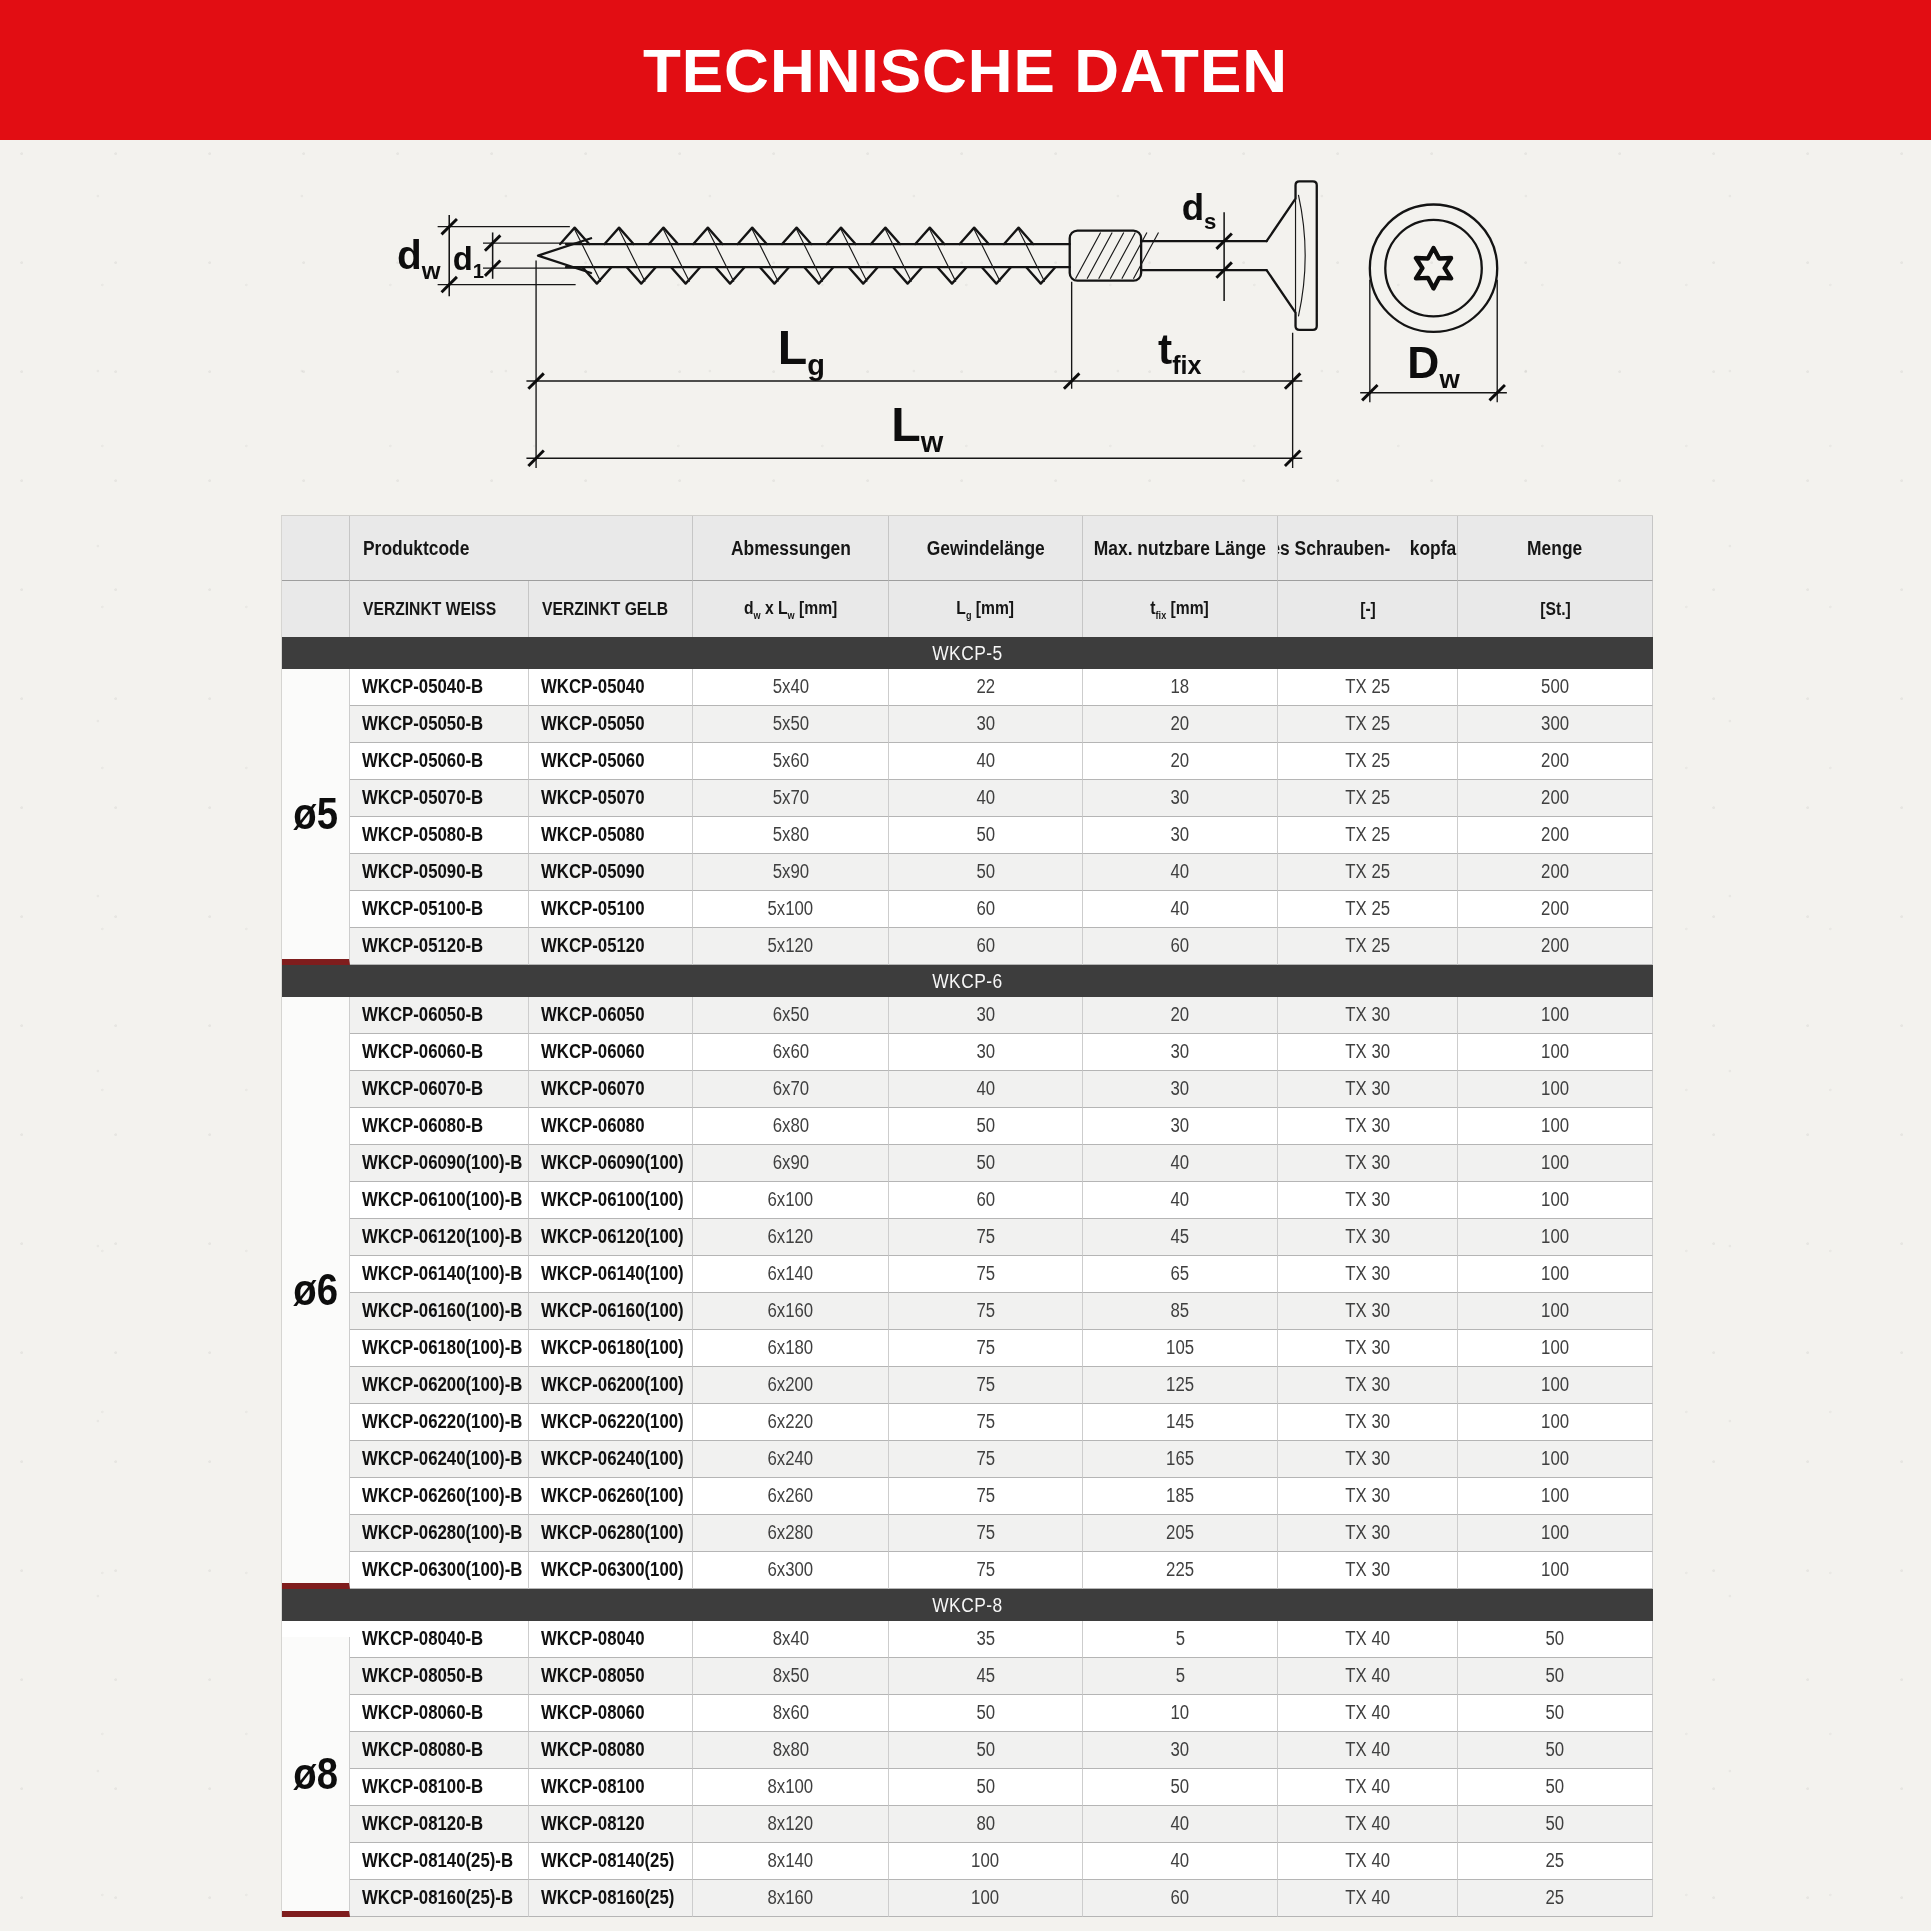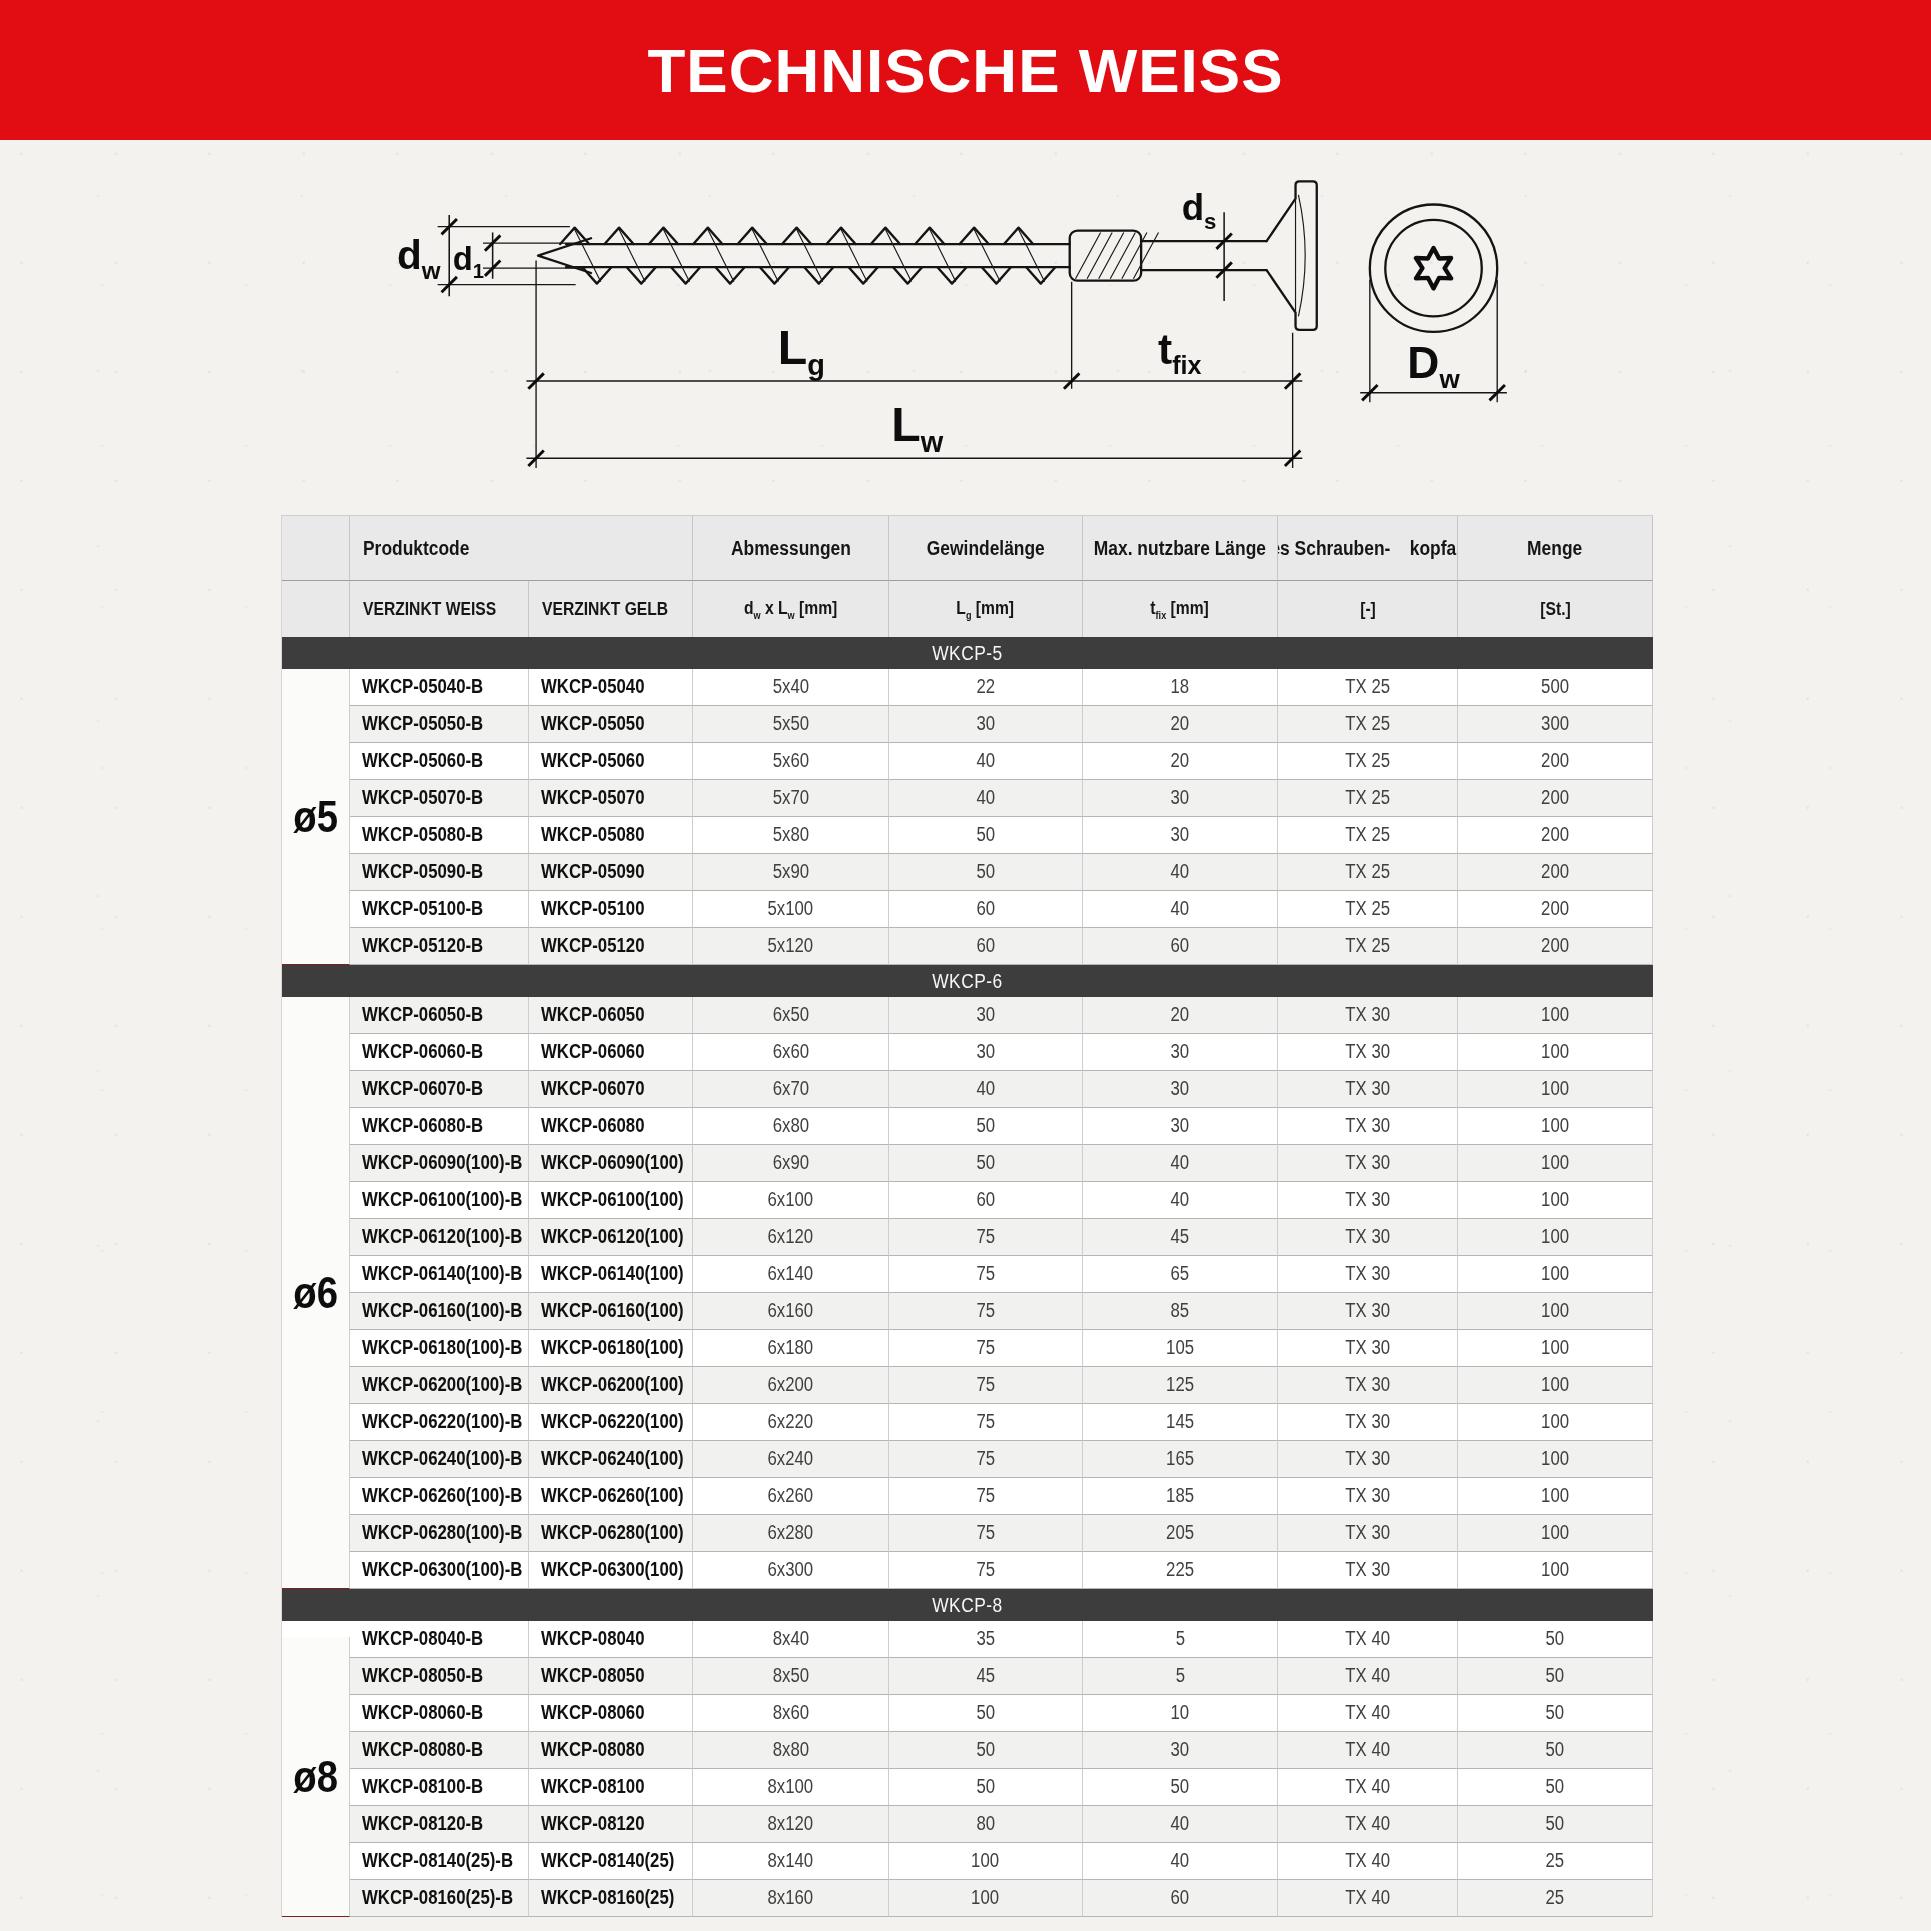--- a/index.html
+++ b/index.html
@@ -40,38 +40,38 @@
   }
   .hc{background:var(--header-gray,#e9e9e9);border-right:1px solid #c6c6c6;
       display:flex;align-items:center;font-weight:bold;color:#161616;overflow:hidden;}
   .h1{border-bottom:1.9px solid #9e9e9e;font-size:20px;}
   .h2{font-size:18px;}
   .left{justify-content:flex-start;padding-left:12.6px;}
   .ctr{justify-content:center;text-align:center;}
   .two{flex-direction:row;line-height:1.12;justify-content:center;}
   .band{grid-column:1/-1;background:var(--band-dark,#3d3d3d);color:#f7f7f7;
         display:flex;align-items:center;justify-content:center;font-size:20px;letter-spacing:0.5px;}
-  .dia{background:#fbfbfa;border-right:1px solid #cdcdcd;border-bottom:1px solid #7f1d1d;
+  .dia{background:#fbfbfa;border-right:1px solid #cdcdcd;border-bottom:6px solid #7f1d1d;
        display:flex;align-items:center;justify-content:center;
        font-weight:bold;font-size:44px;color:#0d0d0d;}
   .c{border-right:1px solid #cdcdcd;border-bottom:1px solid #b5b5b5;
      display:flex;align-items:center;background:#fff;overflow:hidden;}
   .c.alt{background:var(--row-alt,#f1f1f0);}
   .code{font-weight:bold;font-size:19.3px;color:#101010;padding-left:11.6px;}
   .num{justify-content:center;font-size:19.3px;color:#3f3f3f;}
   .cx{display:inline-block;transform:scaleX(.87);transform-origin:center;white-space:nowrap;}
   .cx.l{transform-origin:left center;}
   .two .cx{display:block;}
   .sb{font-size:0.58em;vertical-align:-4.8px;}
 </style>
 </head>
 <body>
 
 <header id="title-bar">
-  <h1>TECHNISCHE WEISS</h1>
+  <h1>TECHNISCHE DATEN</h1>
 </header>
 
 <svg id="drawing" viewBox="0 0 1300 400">
 
   <path class="outline" d="M 262,107 L 207,125 L 262,143"></path>
 
   <path class="outline" d="M 236,113 L 758,113 M 236,137 L 758,137"></path>
 
   <path id="thread-teeth" class="outline" d="M230,113 L245,96 L260,113 M253,137 L268,154 L283,137 M276,113 L291,96 L306,113 M299,137 L314,154 L329,137 M322,113 L337,96 L352,113 M345,137 L360,154 L375,137 M368,113 L383,96 L398,113 M391,137 L406,154 L421,137 M414,113 L429,96 L444,113 M437,137 L452,154 L467,137 M460,113 L475,96 L490,113 M483,137 L498,154 L513,137 M506,113 L521,96 L536,113 M529,137 L544,154 L559,137 M552,113 L567,96 L582,113 M575,137 L590,154 L605,137 M598,113 L613,96 L628,113 M621,137 L636,154 L651,137 M644,113 L659,96 L674,113 M667,137 L682,154 L697,137 M690,113 L705,96 L720,113 M713,137 L728,154 L743,137 "></path>
   <path id="thread-helix" class="thin" d="M245,98 L272,152 M291,98 L318,152 M337,98 L364,152 M383,98 L410,152 M429,98 L456,152 M475,98 L502,152 M521,98 L548,152 M567,98 L594,152 M613,98 L640,152 M659,98 L686,152 M705,98 L732,152 "></path>

